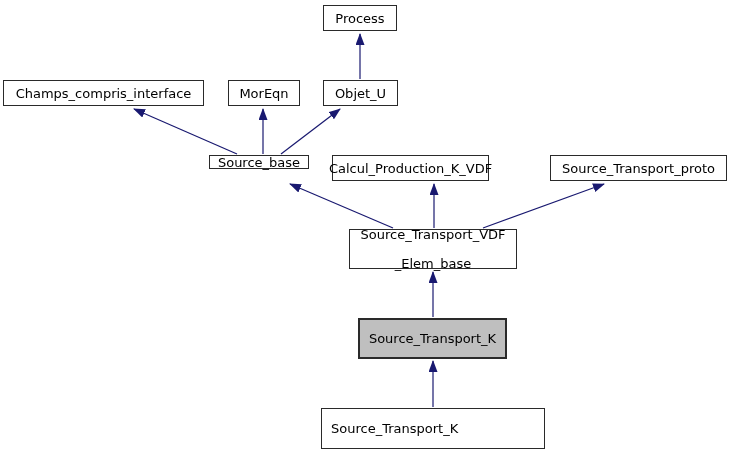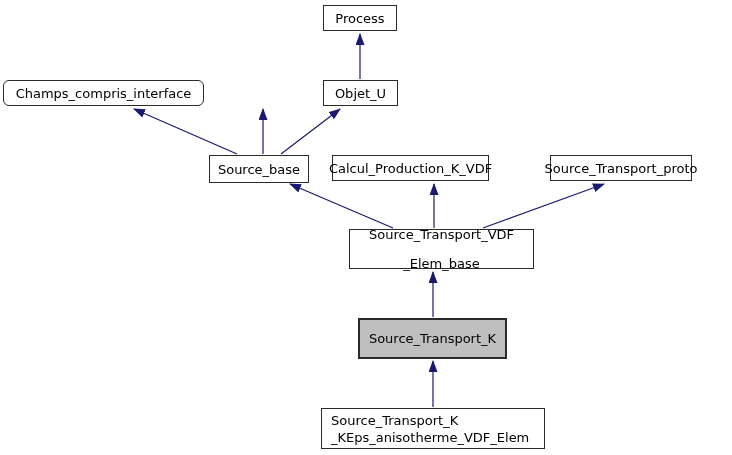--- a/index.html
+++ b/index.html
@@ -70,48 +70,50 @@
         <line x1="483" y1="228" x2="604" y2="184" stroke="#191970" stroke-width="1.2" marker-end="url(#arrow)"></line>
         <line x1="433" y1="317" x2="433" y2="272" stroke="#191970" stroke-width="1.2" marker-end="url(#arrow)"></line>
         <line x1="433" y1="407" x2="433" y2="361" stroke="#191970" stroke-width="1.2" marker-end="url(#arrow)"></line>
       </g>
   </svg>
 
   <div class="node" style="left:323px; top:5px; width:74px; height:26px;">
     <span>Process</span>
   </div>
 
-  <div class="node" style="left:3px; top:80px; width:201px; height:26px;border-radius:6px;">
+  <div class="node" style="left:3px; top:80px; width:201px; height:26px;">
     <span>Champs_compris_interface</span>
   </div>
 
+  <div class="node" style="left:228px; top:80px; width:72px; height:26px;">
+    <span>MorEqn</span>
+  </div>
 
   <div class="node" style="left:323px; top:80px; width:75px; height:26px;text-align:center;">
     <span>Objet_U</span>
   </div>
 
-  <div class="node" style="left:209px; top:155px; width:100px; height:28px;">
+  <div class="node" style="left:209px; top:155px; width:100px; height:14px;">
     <span>Source_base</span>
   </div>
 
   <div class="node" style="left:332px; top:155px; width:157px; height:26px;">
     <span>Calcul_Production_K_VDF</span>
   </div>
 
-  <div class="node" style="left:550px; top:155px; width:142px; height:26px;text-align:right;">
+  <div class="node" style="left:550px; top:155px; width:177px; height:26px;text-align:right;">
     <span>Source_Transport_proto</span>
   </div>
 
-  <div class="node" style="left:349px; top:229px; width:185px; height:40px;gap:12px;">
+  <div class="node" style="left:349px; top:229px; width:168px; height:40px;gap:12px;">
     <span>Source_Transport_VDF</span>
     <span>_Elem_base</span>
   </div>
 
   <div class="node selected" style="left:358px; top:318px; width:149px; height:41px;">
     <span>Source_Transport_K</span>
   </div>
 
   <div class="node left-justified" style="left:321px; top:408px; width:224px; height:41px;">
     <span>Source_Transport_K</span>
-    <span>_KEps_anisotherme_VDF_Elem</span>
   </div>
 
 </div>
 
 </body></html>

